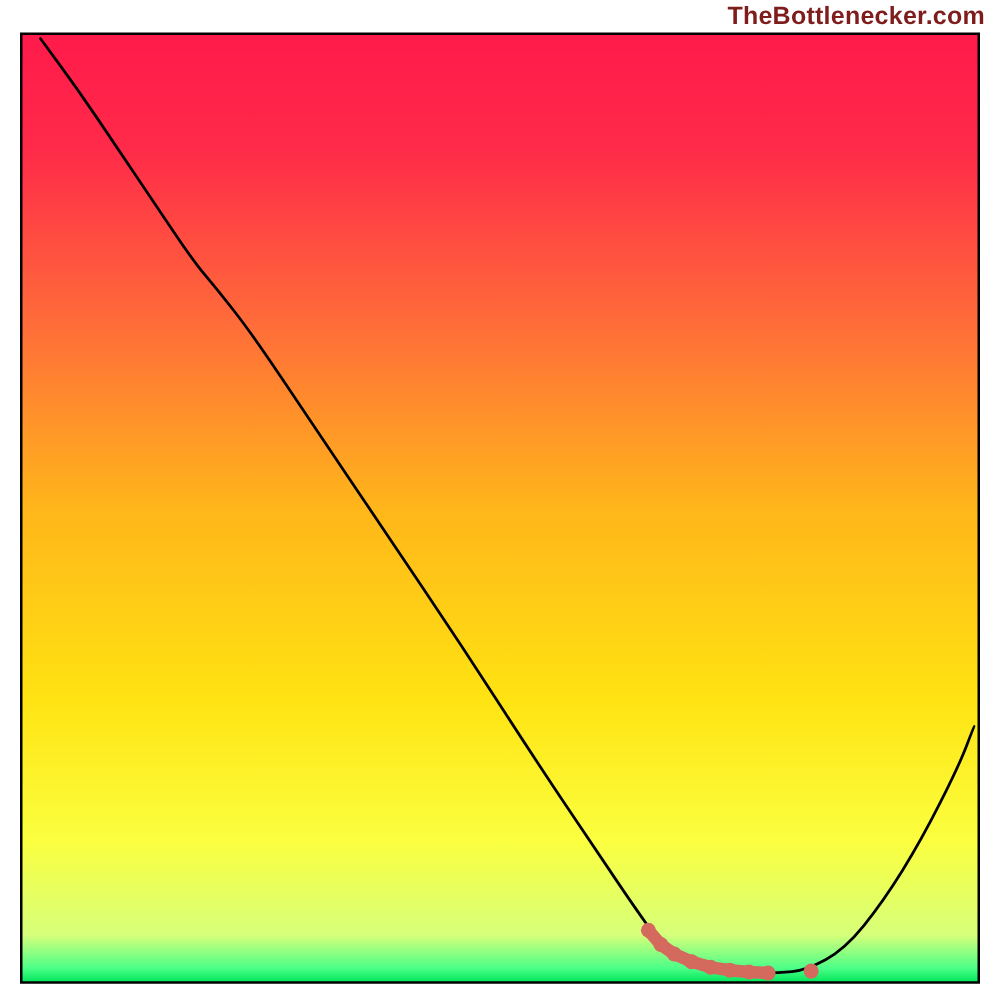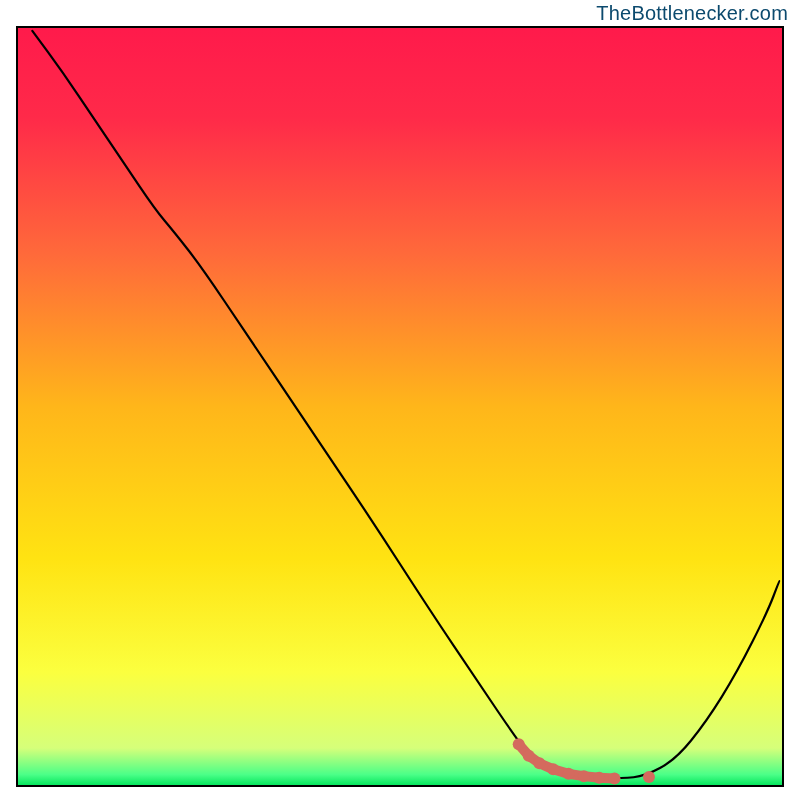--- a/index.html
+++ b/index.html
@@ -13,22 +13,22 @@
   .container {
     position: relative;
     width: 800px;
     height: 800px;
   }
   .watermark {
     position: absolute;
     top: 2px;
     right: 12px;
     font-size: 20px;
-    color: #0c4a6e;
-    font-weight: 400;
+    color: #7f1d1d;
+    font-weight: 700;
     letter-spacing: 0.2px;
   }
   svg.chart {
     position: absolute;
     left: 0;
     top: 0;
   }
 </style>
 </head>
 <body>

